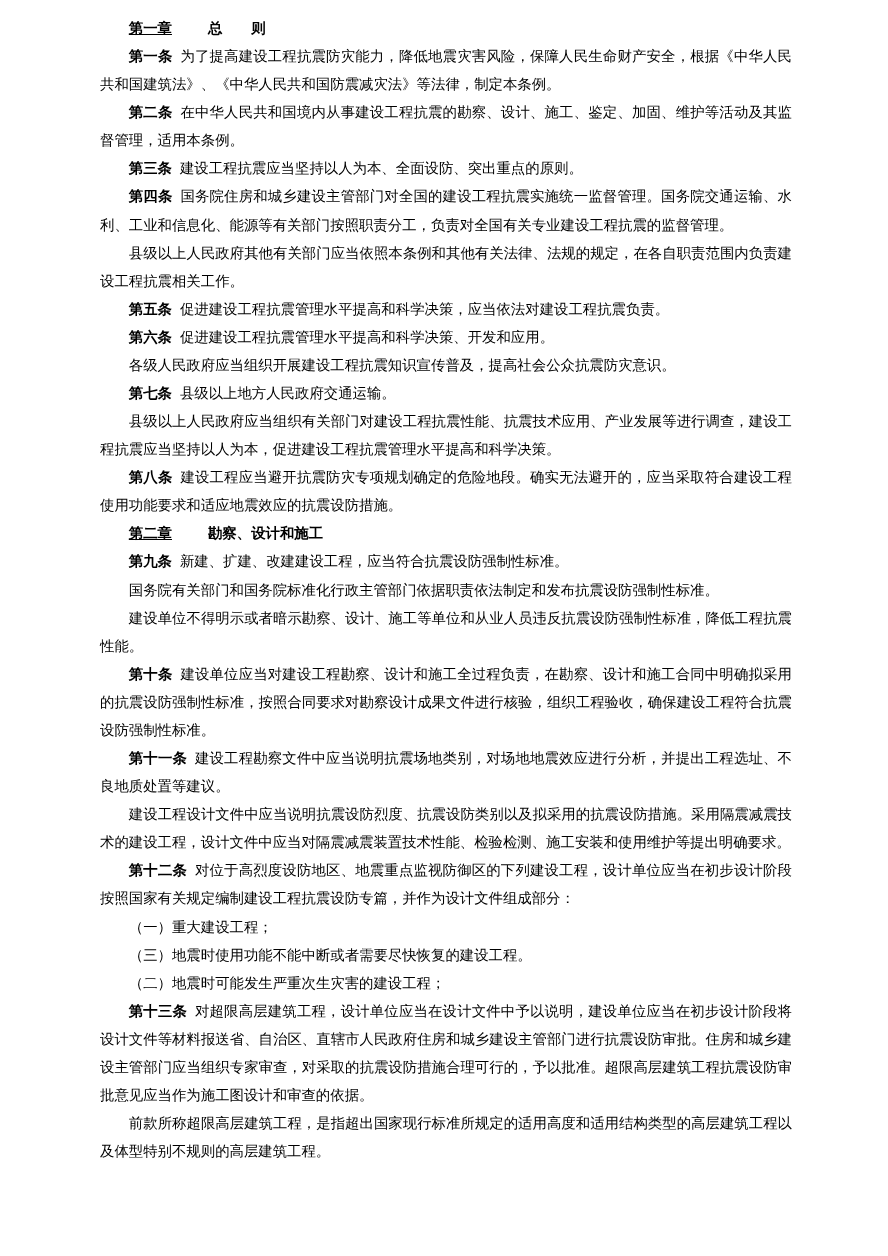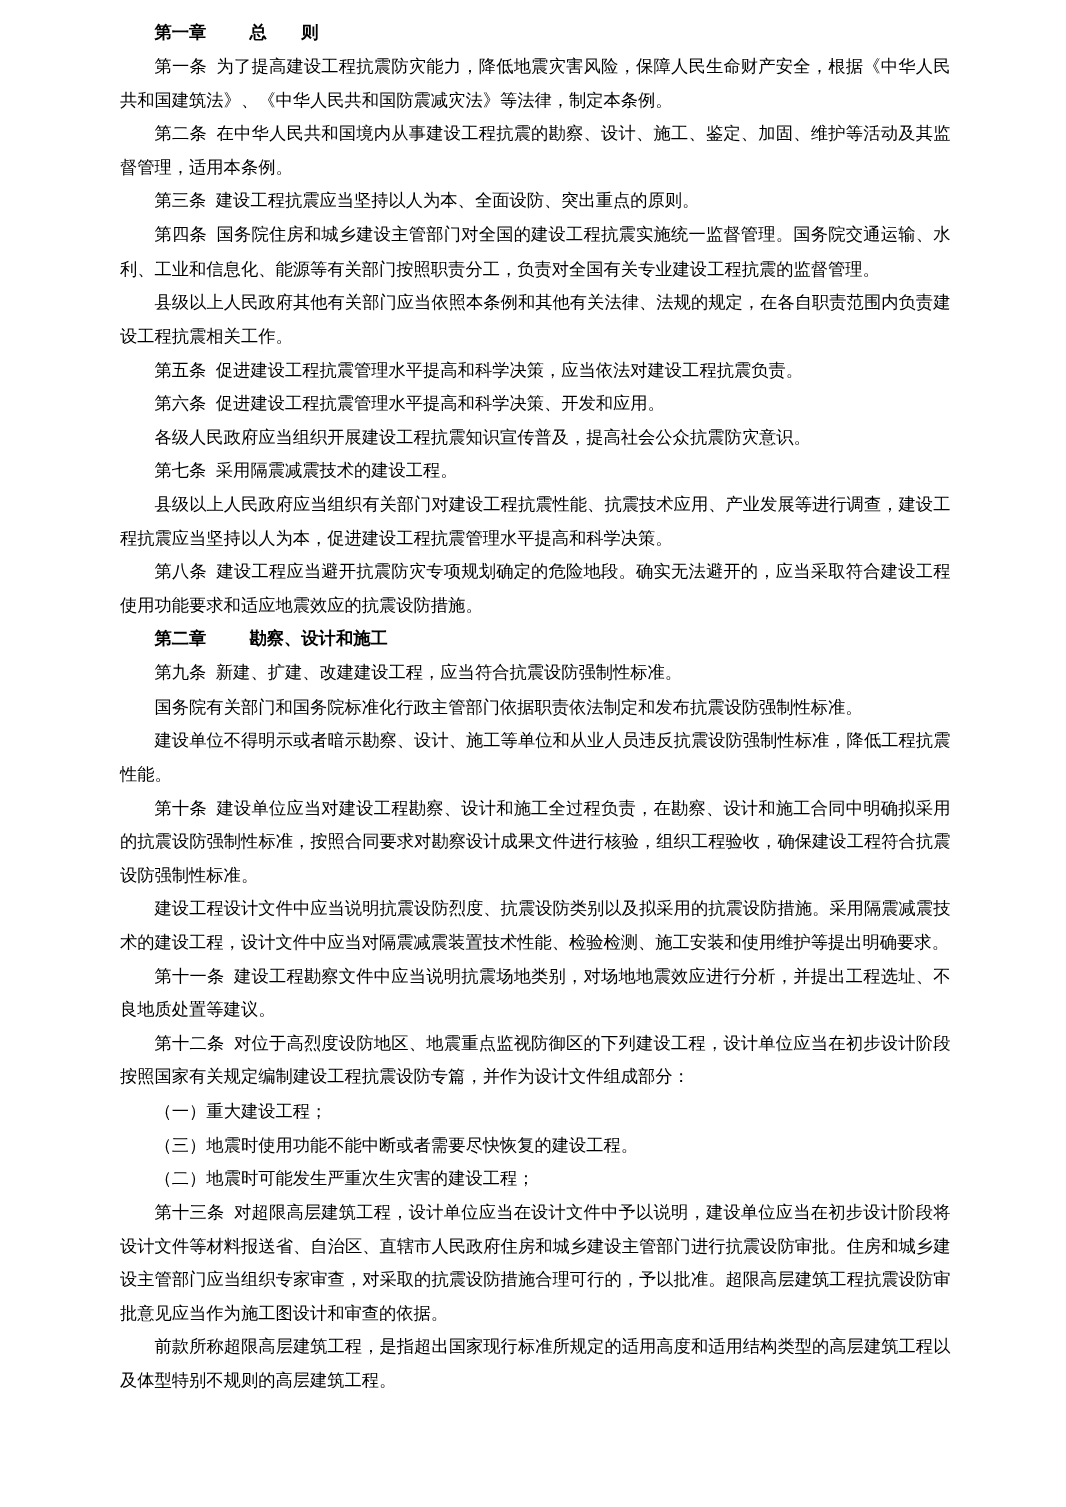--- a/index.html
+++ b/index.html
@@ -32,57 +32,58 @@
   }
   .para {
     text-indent: 2em;
   }
   .chapter {
     text-indent: 2em;
     font-weight: bold;
   }
   .chapter .chap-num {
     margin-right: 0.1em;
+    text-decoration: underline;
   }
   .chapter .chap-gap {
     display: inline-block;
     width: 2.4em;
   }
   .art-label {
-    font-weight: normal;
+    font-weight: bold;
     margin-right: 0.55em;
   }
   .item {
     text-indent: 2em;
   }
 </style>
 </head>
 <body>
 
 <div class="page">
   <div class="doc-body" id="doc-body">
       <p class="chapter"><span class="chap-num">第一章</span><span class="chap-gap"></span><span>总　　则</span></p>
       <p class="para"><span class="art-label">第一条</span><span>为了提高建设工程抗震防灾能力，降低地震灾害风险，保障人民生命财产安全，根据《中华人民共和国建筑法》、《中华人民共和国防震减灾法》等法律，制定本条例。</span></p>
       <p class="para"><span class="art-label">第二条</span><span>在中华人民共和国境内从事建设工程抗震的勘察、设计、施工、鉴定、加固、维护等活动及其监督管理，适用本条例。</span></p>
       <p class="para"><span class="art-label">第三条</span><span>建设工程抗震应当坚持以人为本、全面设防、突出重点的原则。</span></p>
       <p class="para"><span class="art-label">第四条</span><span>国务院住房和城乡建设主管部门对全国的建设工程抗震实施统一监督管理。国务院交通运输、水利、工业和信息化、能源等有关部门按照职责分工，负责对全国有关专业建设工程抗震的监督管理。</span></p>
       <p class="para">县级以上人民政府其他有关部门应当依照本条例和其他有关法律、法规的规定，在各自职责范围内负责建设工程抗震相关工作。</p>
       <p class="para"><span class="art-label">第五条</span><span>促进建设工程抗震管理水平提高和科学决策，应当依法对建设工程抗震负责。</span></p>
       <p class="para"><span class="art-label">第六条</span><span>促进建设工程抗震管理水平提高和科学决策、开发和应用。</span></p>
       <p class="para">各级人民政府应当组织开展建设工程抗震知识宣传普及，提高社会公众抗震防灾意识。</p>
-      <p class="para"><span class="art-label">第七条</span><span>采用隔震减震技术的建设工程。</span></p>
+      <p class="para"><span class="art-label">第七条</span><span>县级以上地方人民政府交通运输。</span></p>
       <p class="para">县级以上人民政府应当组织有关部门对建设工程抗震性能、抗震技术应用、产业发展等进行调查，建设工程抗震应当坚持以人为本，促进建设工程抗震管理水平提高和科学决策。</p>
       <p class="para"><span class="art-label">第八条</span><span>建设工程应当避开抗震防灾专项规划确定的危险地段。确实无法避开的，应当采取符合建设工程使用功能要求和适应地震效应的抗震设防措施。</span></p>
       <p class="chapter"><span class="chap-num">第二章</span><span class="chap-gap"></span><span>勘察、设计和施工</span></p>
       <p class="para"><span class="art-label">第九条</span><span>新建、扩建、改建建设工程，应当符合抗震设防强制性标准。</span></p>
       <p class="para">国务院有关部门和国务院标准化行政主管部门依据职责依法制定和发布抗震设防强制性标准。</p>
       <p class="para">建设单位不得明示或者暗示勘察、设计、施工等单位和从业人员违反抗震设防强制性标准，降低工程抗震性能。</p>
       <p class="para"><span class="art-label">第十条</span><span>建设单位应当对建设工程勘察、设计和施工全过程负责，在勘察、设计和施工合同中明确拟采用的抗震设防强制性标准，按照合同要求对勘察设计成果文件进行核验，组织工程验收，确保建设工程符合抗震设防强制性标准。</span></p>
+      <p class="para"><span class="art-label">第十一条</span><span>建设工程勘察文件中应当说明抗震场地类别，对场地地震效应进行分析，并提出工程选址、不良地质处置等建议。</span></p>
       <p class="para">建设工程设计文件中应当说明抗震设防烈度、抗震设防类别以及拟采用的抗震设防措施。采用隔震减震技术的建设工程，设计文件中应当对隔震减震装置技术性能、检验检测、施工安装和使用维护等提出明确要求。</p>
-      <p class="para"><span class="art-label">第十一条</span><span>建设工程勘察文件中应当说明抗震场地类别，对场地地震效应进行分析，并提出工程选址、不良地质处置等建议。</span></p>
       <p class="para"><span class="art-label">第十二条</span><span>对位于高烈度设防地区、地震重点监视防御区的下列建设工程，设计单位应当在初步设计阶段按照国家有关规定编制建设工程抗震设防专篇，并作为设计文件组成部分：</span></p>
       <p class="item">（一）重大建设工程；</p>
       <p class="item">（三）地震时使用功能不能中断或者需要尽快恢复的建设工程。</p>
       <p class="item">（二）地震时可能发生严重次生灾害的建设工程；</p>
       <p class="para"><span class="art-label">第十三条</span><span>对超限高层建筑工程，设计单位应当在设计文件中予以说明，建设单位应当在初步设计阶段将设计文件等材料报送省、自治区、直辖市人民政府住房和城乡建设主管部门进行抗震设防审批。住房和城乡建设主管部门应当组织专家审查，对采取的抗震设防措施合理可行的，予以批准。超限高层建筑工程抗震设防审批意见应当作为施工图设计和审查的依据。</span></p>
       <p class="para">前款所称超限高层建筑工程，是指超出国家现行标准所规定的适用高度和适用结构类型的高层建筑工程以及体型特别不规则的高层建筑工程。</p>
     </div>
 </div>
 
 </body></html>

